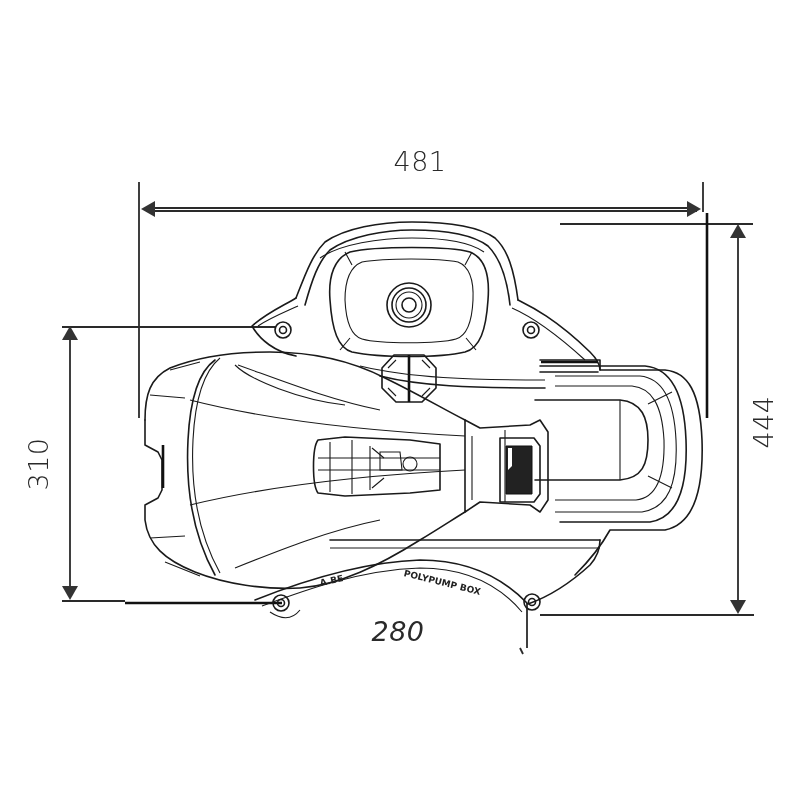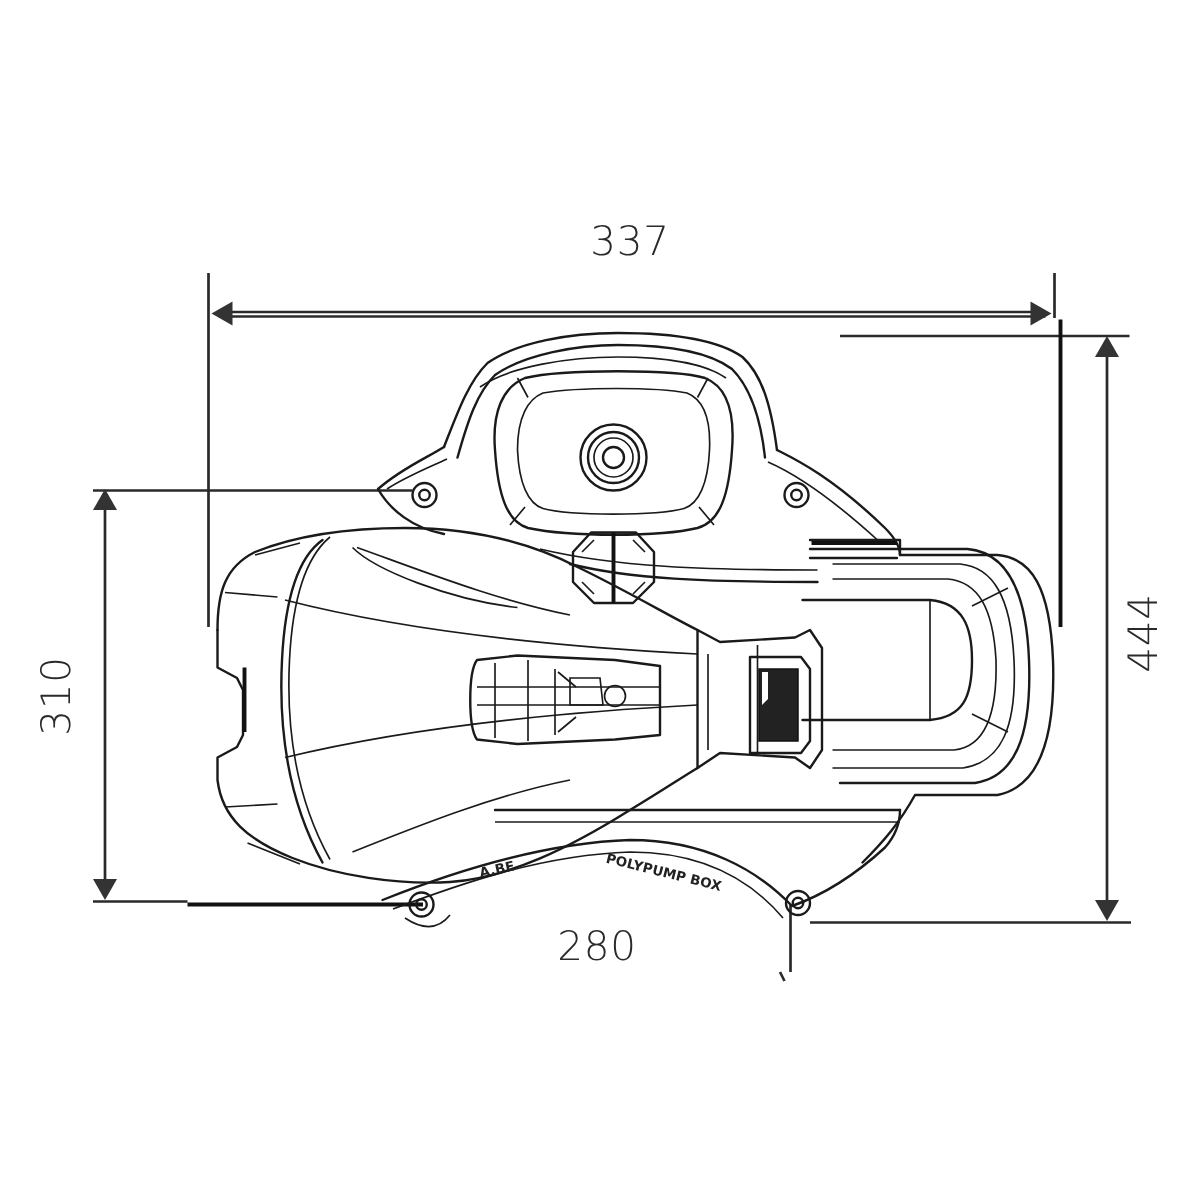--- a/index.html
+++ b/index.html
@@ -6,21 +6,21 @@
     body { width: 800px; height: 800px; position: relative; overflow: hidden; font-family: "DejaVu Sans", sans-serif; }
     #drawing { position: absolute; left: 0; top: 0; width: 800px; height: 800px; }
     .ln { fill: none; stroke: #1a1a1a; stroke-width: 1.6; stroke-linejoin: round; stroke-linecap: round; }
     .ln-thin { fill: none; stroke: #1a1a1a; stroke-width: 1.1; }
     .ln-thick { fill: none; stroke: #111; stroke-width: 2.6; }
     .dim { fill: none; stroke: #2a2a2a; stroke-width: 1.8; }
     .arrow { fill: #333; stroke: none; }
     .dark { fill: #222; stroke: #111; stroke-width: 1; }
     .label { position: absolute; font-family: "DejaVu Sans", sans-serif; font-size: 27px; color: #2a2a2a; font-weight: 300; letter-spacing: 0.5px; line-height: 1; white-space: nowrap; }
     #dim-top { left: 420px; top: 148px; transform: translateX(-50%); }
-    #dim-bottom { left: 398px; top: 618px; transform: translateX(-50%); }
+    #dim-bottom { left: 398px; top: 618px; transform: translateX(-50%); font-style: italic; }
     #dim-left { left: 38px; top: 464px; transform: translate(-50%, -50%) rotate(-90deg); }
     #dim-right { left: 763px; top: 422px; transform: translate(-50%, -50%) rotate(-90deg); }
     .stamp { position: absolute; font-family: "DejaVu Sans", sans-serif; font-weight: bold; font-size: 9px; color: #222; white-space: nowrap; }
     #stamp-brand { left: 404px; top: 568px; transform: rotate(14deg); transform-origin: left center; }
     #stamp-logo { left: 320px; top: 578px; transform: rotate(-12deg); transform-origin: left center; }
   </style>
 </head>
 <body>
 
 <svg id="drawing" viewBox="0 0 800 800" xmlns="http://www.w3.org/2000/svg">
@@ -129,19 +129,19 @@
 
     <path class="ln" d="M318,440 L345,437 L410,440 L440,444 L440,490 L410,493 L345,496 L318,493 C312,485 312,448 318,440 Z"></path>
     <path class="ln-thin" d="M318,458 L440,458 M318,470 L440,470"></path>
     <path class="ln-thin" d="M330,442 L330,492 M352,440 L352,494 M370,446 L370,490"></path>
     <path class="ln-thin" d="M380,452 L400,452 L402,470 L380,470 Z"></path>
     <circle class="ln-thin" cx="410" cy="464" r="7"></circle>
     <path class="ln-thin" d="M372,448 L384,458 M372,488 L384,478"></path>
   </g>
 </svg>
 
-<div id="dim-top" class="label">337</div>
+<div id="dim-top" class="label">481</div>
 <div id="dim-right" class="label">444</div>
 <div id="dim-left" class="label">310</div>
 <div id="dim-bottom" class="label">280</div>
 
 <div id="stamp-brand" class="stamp">POLYPUMP BOX</div>
 <div id="stamp-logo" class="stamp">A.BE</div>
 
 </body></html>

